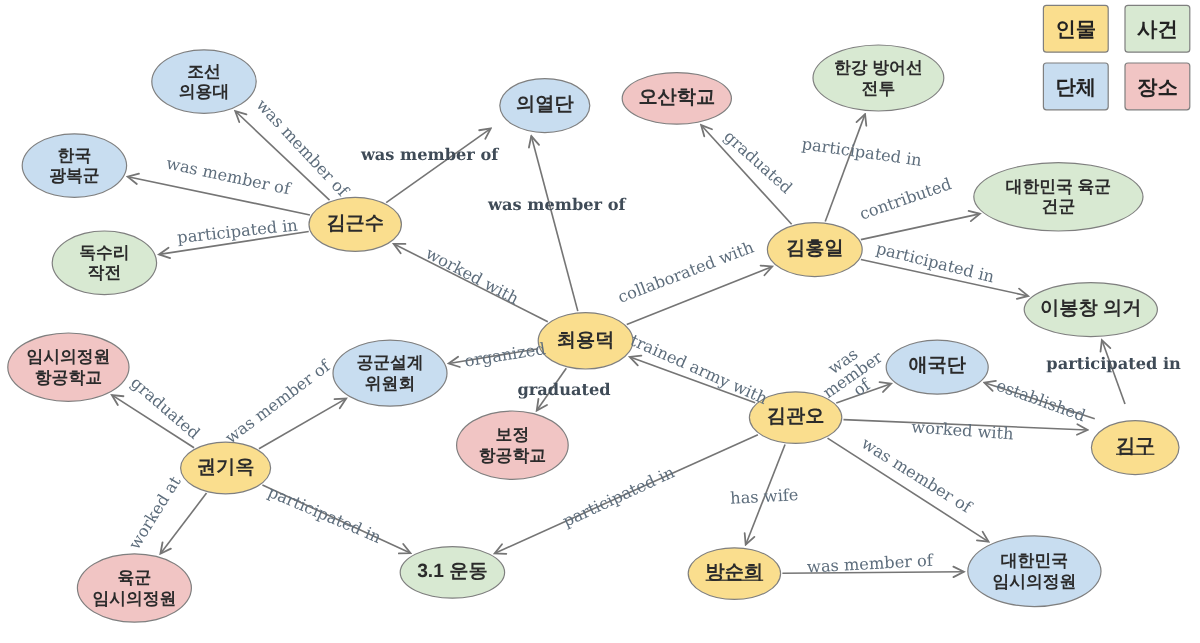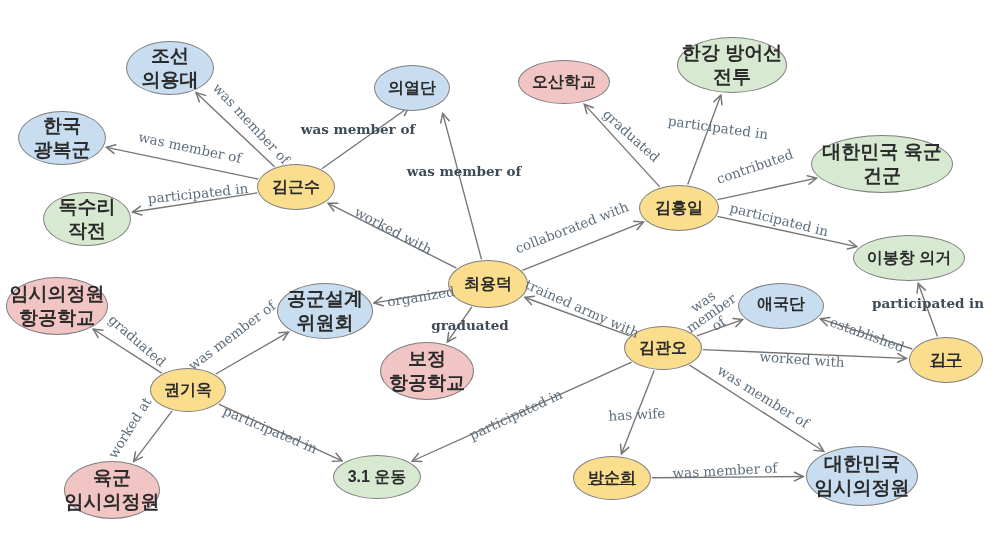--- a/index.html
+++ b/index.html
@@ -8,21 +8,21 @@
     overflow:hidden;font-family:"Liberation Sans","DejaVu Sans",sans-serif;
   }
   #edge-layer{position:absolute;left:0;top:0;width:1000px;height:536px;}
   .node{
     position:absolute;display:flex;align-items:center;justify-content:center;
     border:1.6px solid var(--node-border,#7f7f7f);border-radius:50%;
     font-weight:bold;color:var(--node-text,#2b2b2b);
     white-space:pre;text-align:center;line-height:1.2;box-sizing:border-box;
     font-size:16px;
   }
-  .node.multiline{font-size:19px;line-height:1.25;}
+  .node.multiline{font-size:14px;line-height:1.25;}
   .node.person{background:var(--color-person);}
   .node.event{background:var(--color-event);}
   .node.organization{background:var(--color-organization);}
   .node.place{background:var(--color-place);}
   .edge-label{
     position:absolute;font-family:"DejaVu Serif","Liberation Serif",serif;
     font-size:13.5px;color:var(--edge-label,#5d6d7c);
     white-space:pre;text-align:center;line-height:1.0;
   }
   .edge-label.bold{font-weight:bold;color:var(--edge-label-bold,#3f4b57);}
@@ -83,39 +83,39 @@
   </svg>
 
   <div id="node-layer">
       <div class="node organization multiline" style="left: 126px; top: 41px; width: 88px; height: 54px;">조선
 의용대</div>
       <div class="node organization multiline" style="left: 18px; top: 111px; width: 88px; height: 54px;">한국
 광복군</div>
       <div class="node event multiline" style="left: 43px; top: 192px; width: 88px; height: 54px;">독수리
 작전</div>
       <div class="node person" style="left: 257px; top: 164px; width: 78px; height: 46px;">김근수</div>
-      <div class="node organization" style="left: 374px; top: 65px; width: 76px; height: 46px; font-family: Liberation Serif, serif;">의열단</div>
+      <div class="node organization" style="left: 416px; top: 65px; width: 76px; height: 46px; font-family: Liberation Serif, serif;">의열단</div>
       <div class="node place" style="left: 518px; top: 60px; width: 92px; height: 44px; text-align: center;">오산학교</div>
       <div class="node event multiline" style="left: 677px; top: 37px; width: 110px; height: 56px;">한강 방어선
 전투</div>
       <div class="node person" style="left: 639px; top: 185px; width: 80px; height: 46px;">김홍일</div>
       <div class="node event multiline" style="left: 811px; top: 135px; width: 142px; height: 58px;">대한민국 육군
 건군</div>
       <div class="node event" style="left: 853px; top: 235px; width: 112px; height: 46px;">이봉창 의거</div>
       <div class="node person" style="left: 448px; top: 260px; width: 80px; height: 48px;">최용덕</div>
       <div class="node organization multiline" style="left: 277px; top: 283px; width: 96px; height: 56px;">공군설계
 위원회</div>
       <div class="node place multiline" style="left: 6px; top: 277px; width: 102px; height: 58px;">임시의정원
 항공학교</div>
       <div class="node person" style="left: 150px; top: 368px; width: 76px; height: 44px;">권기옥</div>
       <div class="node place multiline" style="left: 380px; top: 342px; width: 94px; height: 58px;">보정
 항공학교</div>
       <div class="node person" style="left: 624px; top: 326px; width: 78px; height: 44px;">김관오</div>
       <div class="node organization" style="left: 738px; top: 283px; width: 86px; height: 46px; font-family: Liberation Mono, monospace;">애국단</div>
-      <div class="node person" style="left: 909px; top: 337px; width: 74px; height: 46px; text-decoration: underline;">김구</div>
+      <div class="node person" style="left: 909px; top: 350px; width: 74px; height: 46px; text-decoration: underline;">김구</div>
       <div class="node person" style="left: 573px; top: 456px; width: 78px; height: 44px; text-decoration: underline;">방순희</div>
       <div class="node organization multiline" style="left: 806px; top: 446px; width: 112px; height: 60px;">대한민국
 임시의정원</div>
       <div class="node event" style="left: 333px; top: 455px; width: 88px; height: 44px;">3.1 운동</div>
       <div class="node place multiline" style="left: 64px; top: 461px; width: 96px; height: 58px;">육군
 임시의정원</div>
     </div>
   <div id="edge-label-layer">
       <div class="edge-label" style="left: 251px; top: 124px; transform: translate(-50%, -50%) rotate(47deg);">was member of</div>
       <div class="edge-label" style="left: 190px; top: 148px; transform: translate(-50%, -50%) rotate(12deg);">was member of</div>
@@ -140,14 +140,20 @@
       <div class="edge-label" style="left: 711px; top: 313px; transform: translate(-50%, -50%) rotate(-35deg);">was
 member
 of</div>
       <div class="edge-label" style="left: 867px; top: 335px; transform: translate(-50%, -50%) rotate(20deg);">established</div>
       <div class="edge-label" style="left: 802px; top: 360px; transform: translate(-50%, -50%) rotate(4deg);">worked with</div>
       <div class="edge-label" style="left: 763px; top: 397px; transform: translate(-50%, -50%) rotate(32deg);">was member of</div>
       <div class="edge-label" style="left: 637px; top: 415px; transform: translate(-50%, -50%) rotate(-3deg);">has wife</div>
       <div class="edge-label" style="left: 725px; top: 471px; transform: translate(-50%, -50%) rotate(-3deg);">was member of</div>
     </div>
 
+  <div class="legend">
+    <div class="legend-box person">인물</div>
+    <div class="legend-box event">사건</div>
+    <div class="legend-box organization">단체</div>
+    <div class="legend-box place">장소</div>
+  </div>
 
 </div>
 
 </body></html>

